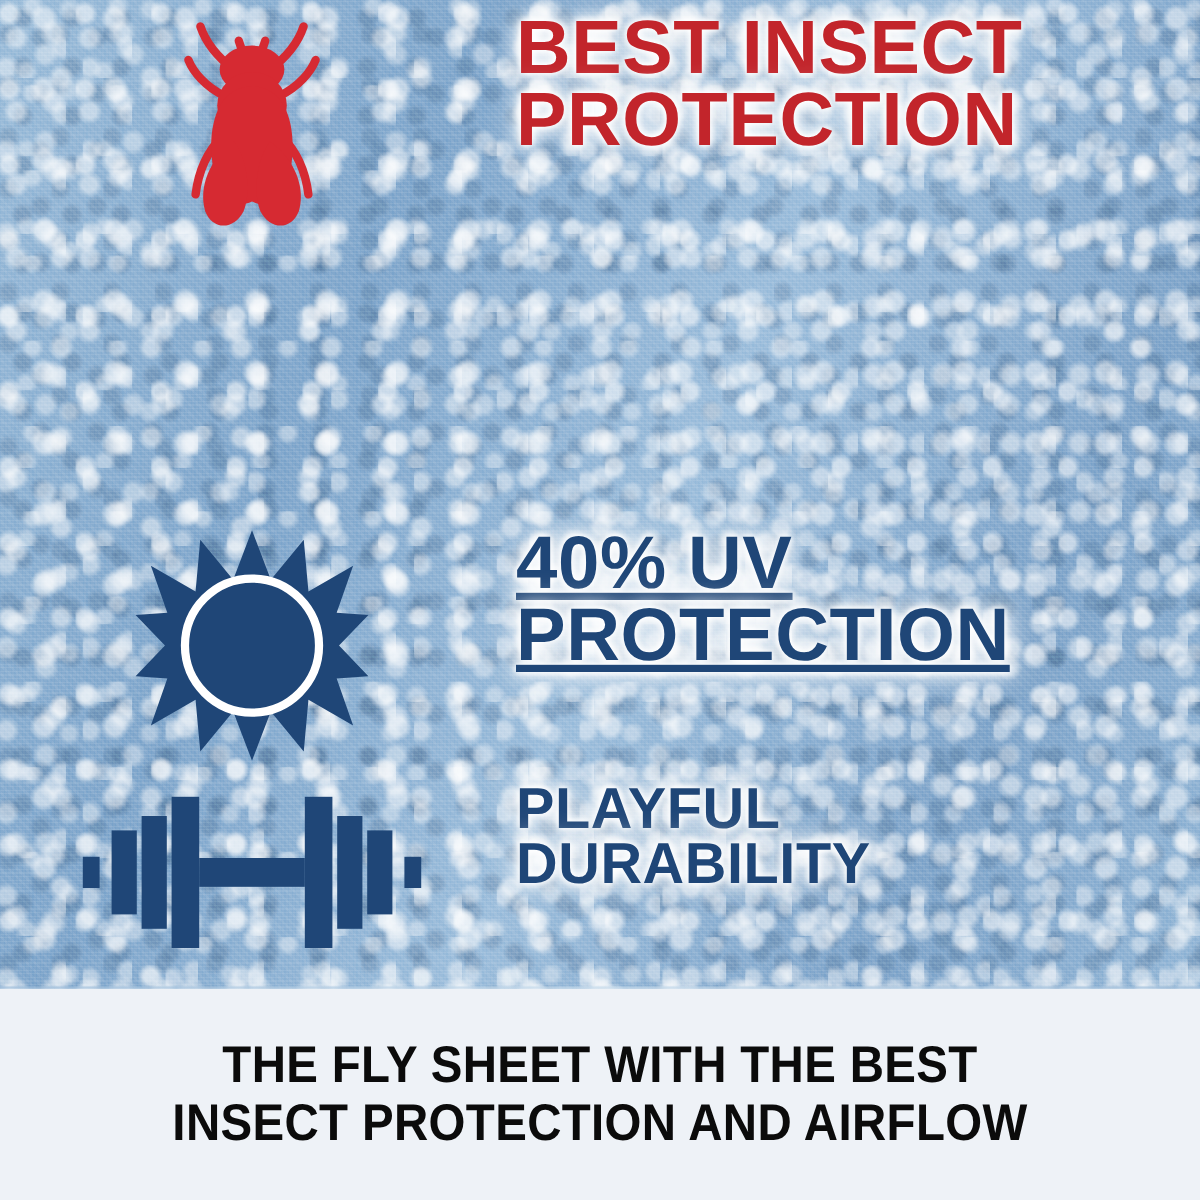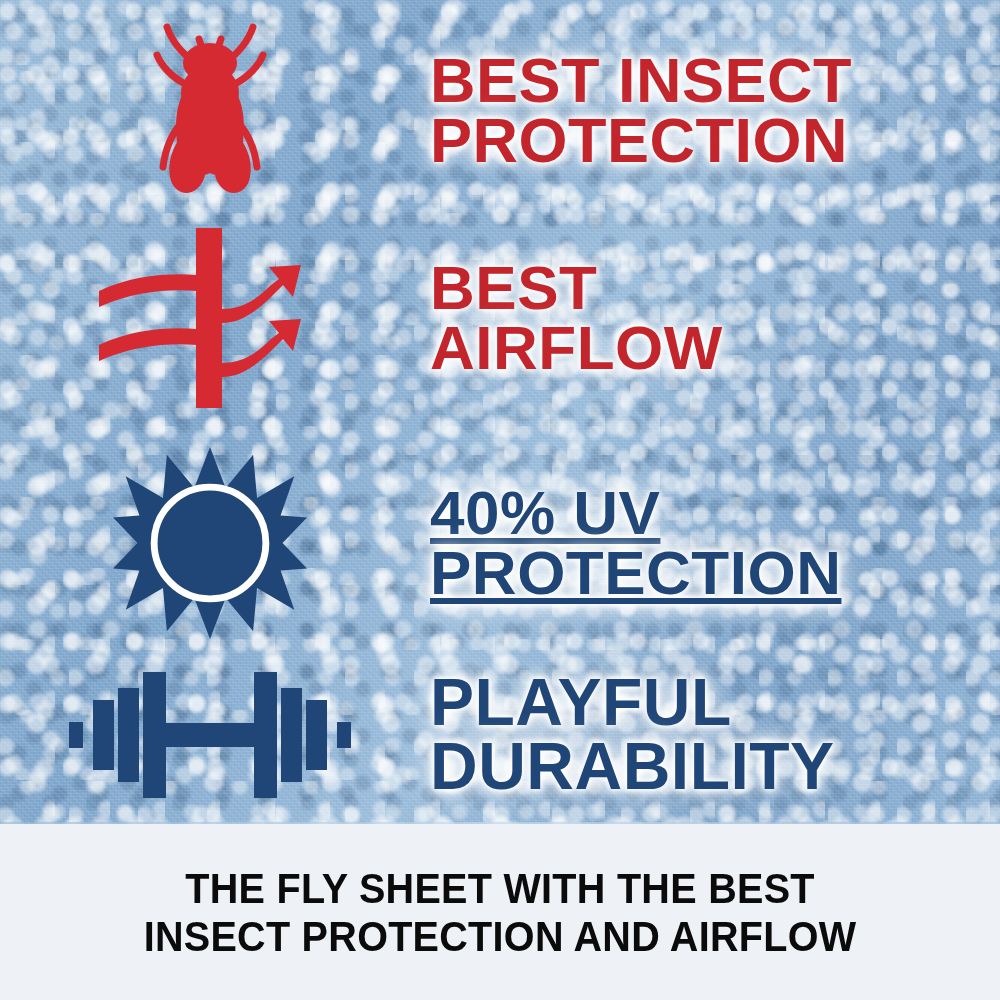--- a/index.html
+++ b/index.html
@@ -43,21 +43,21 @@
     background-image:
       repeating-linear-gradient(0deg, rgba(255,255,255,.10) 0 1px, rgba(0,0,0,0) 1px 3px),
       repeating-linear-gradient(90deg, rgba(30,60,100,.09) 0 1px, rgba(0,0,0,0) 1px 3px),
       repeating-linear-gradient(45deg, rgba(255,255,255,.07) 0 2px, rgba(0,0,0,0) 2px 5px);
     mix-blend-mode:overlay;
     opacity:.85;
   }
 
   
   .rows{position:absolute;left:0;top:0;width:1000px;height:824px;}
-  .row{position:absolute;left:0;width:829px;display:flex;align-items:center;}
+  .row{position:absolute;left:0;width:829px;display:flex;align-items:flex-start;}
   .icon-col{width:420px;display:flex;justify-content:center;align-items:center;flex:0 0 420px;}
   .text-col{flex:1;padding-left:10px;}
 
   .feat-text{
     margin:0;font-weight:bold;letter-spacing:.5px;line-height:.96;
     font-family:"Liberation Sans", sans-serif;
   }
   .feat-text .ln{display:block;white-space:nowrap;}
 
   .red-text{
@@ -74,21 +74,21 @@
   }
 
   #row-insect   {top:10px;height:200px;}
   #row-airflow  {top:218px;height:200px;}
   #row-uv       {top:440px;height:205px;}
   #row-durability{top:652px;height:165px;}
 
   #row-insect   .feat-text{font-size:63px;}
   #row-airflow  .feat-text{font-size:62px;}
   #row-uv       .feat-text{font-size:62px;text-decoration:underline;}
-  #row-durability .feat-text{font-size:66px;}
+  #row-durability .feat-text{font-size:48px;}
 
   
   .caption{
     position:absolute;left:0;top:824px;width:1000px;height:176px;
     background:#eef2f7;
     display:flex;flex-direction:column;justify-content:center;
   }
   .caption .cap-line{
     display:block;color:#0b0b0b;font-weight:bold;
     font-size:43px;line-height:1.12;letter-spacing:.3px;
@@ -141,42 +141,20 @@
         </svg>
       </div>
       <div class="text-col">
         <p class="feat-text red-text">
           <span class="ln">BEST INSECT</span>
           <span class="ln">PROTECTION</span>
         </p>
       </div>
     </div>
 
-    <div class="row" id="row-airflow">
-      <div class="icon-col">
-        <svg width="235" height="190" viewBox="0 0 235 190">
-
-          <rect x="103" y="5" width="26" height="180" fill="#d62a32"></rect>
-
-          <path d="M6 68 C40 52 76 50 104 52 L104 68 C76 66 42 68 6 84 Z" fill="#d62a32"></path>
-
-          <path d="M6 122 C40 106 76 104 104 106 L104 122 C76 120 42 122 6 138 Z" fill="#d62a32"></path>
-
-          <path d="M129 86 C150 86 164 76 178 62 L186 56 L176 44 L208 42 L200 74 L190 62 L183 69 C166 86 150 100 129 100 Z" fill="#d62a32"></path>
-
-          <path d="M129 140 C150 140 164 130 178 116 L186 110 L176 98 L208 96 L200 128 L190 116 L183 123 C166 140 150 154 129 154 Z" fill="#d62a32"></path>
-        </svg>
-      </div>
-      <div class="text-col">
-        <p class="feat-text red-text">
-          <span class="ln">BEST</span>
-          <span class="ln">AIRFLOW</span>
-        </p>
-      </div>
-    </div>
 
     <div class="row" id="row-uv">
       <div class="icon-col">
         <svg width="196" height="196" viewBox="0 0 200 200">
 
           <polygon fill="#1f4677" points="
             100,2 116,44 144,10 148,54 186,32 172,72 199,74 174,100
             199,126 172,128 186,168 148,146 144,190 116,156 100,198
             84,156 56,190 52,146 14,168 28,128 1,126 26,100
             1,74 28,72 14,32 52,54 56,10 84,44"></polygon>

